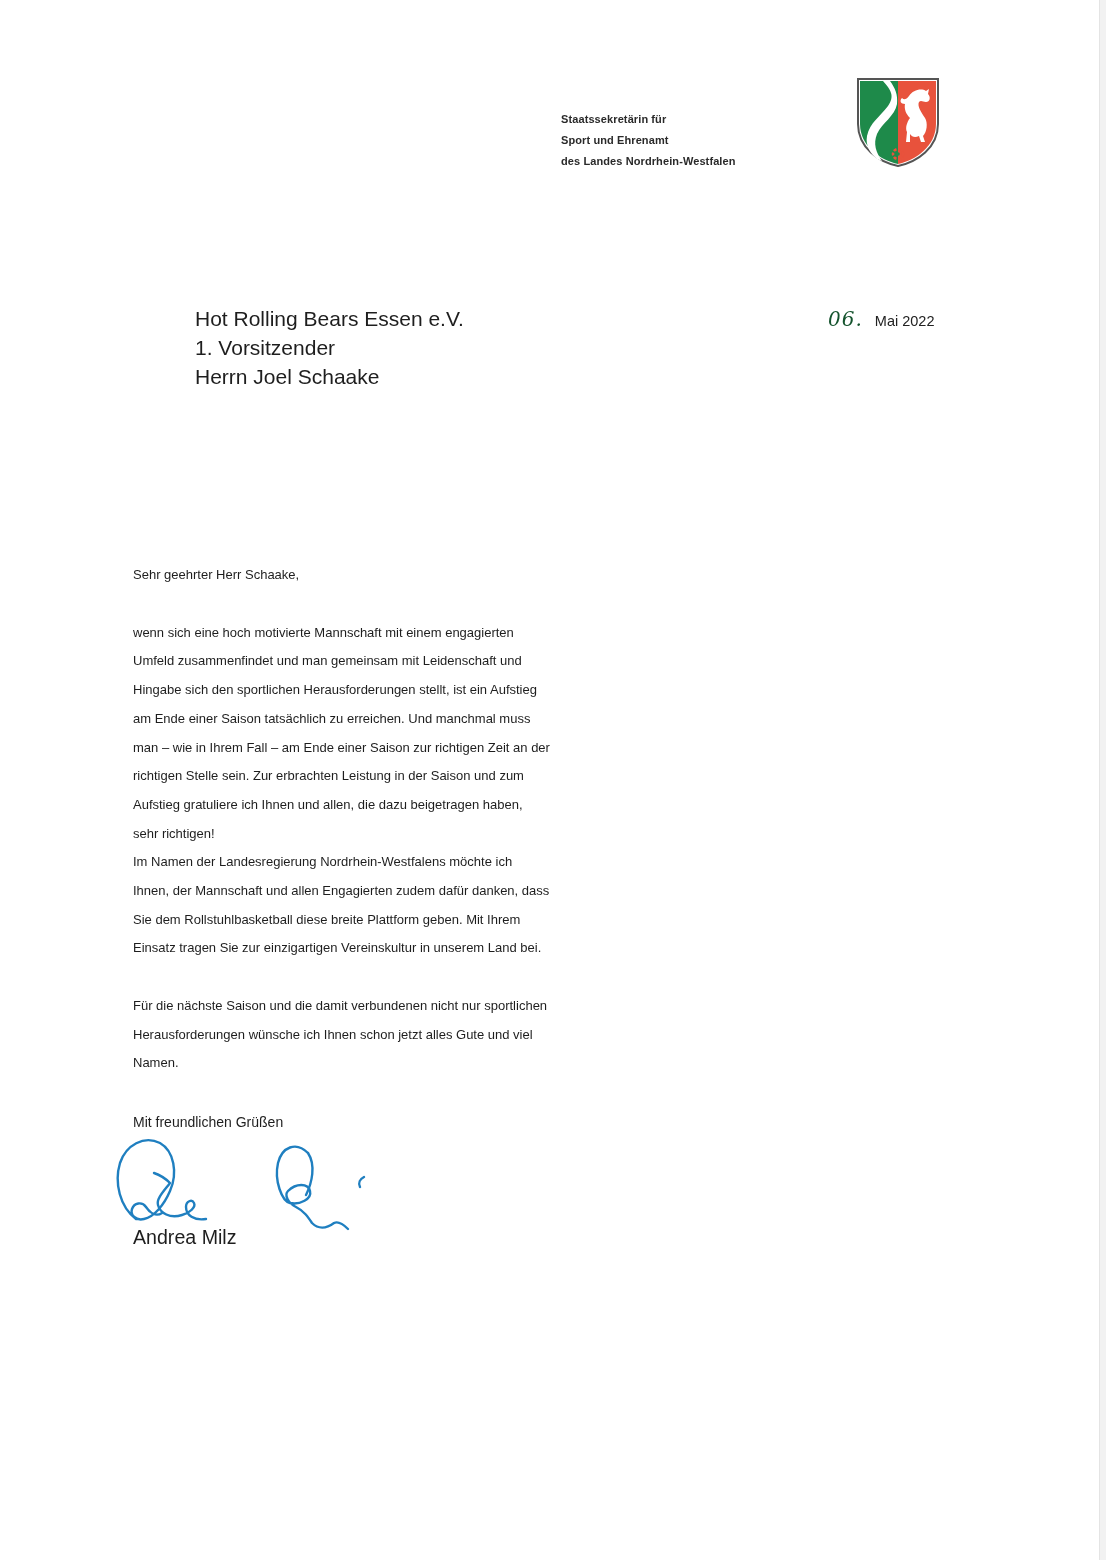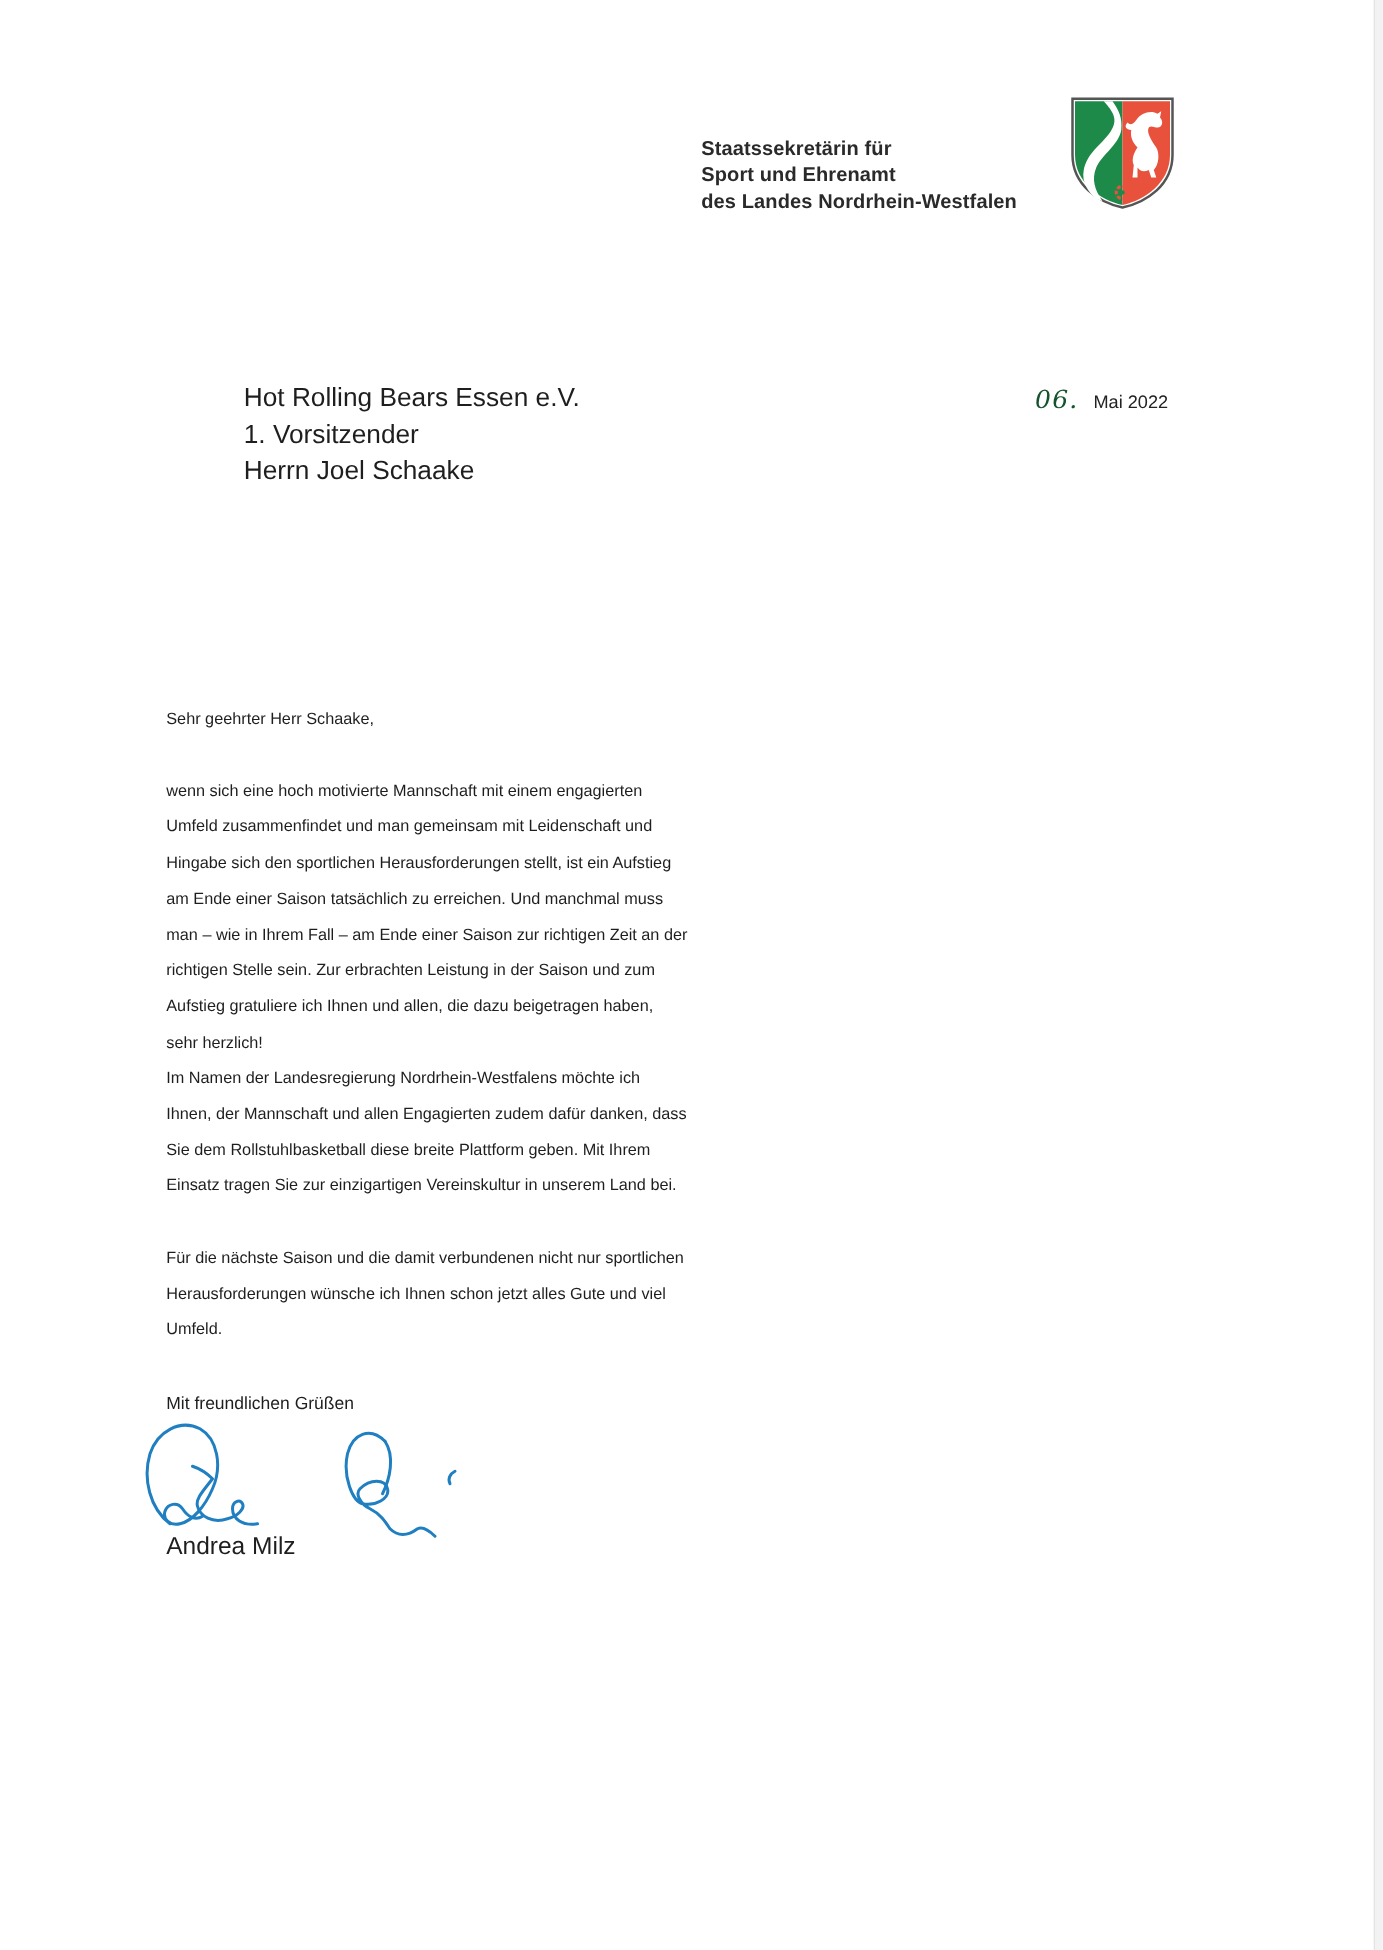--- a/index.html
+++ b/index.html
@@ -1,20 +1,20 @@
 <!DOCTYPE html>
 <html><head>
 <meta charset="utf-8">
 <style>
   html, body { margin: 0; padding: 0; background: #ffffff; }
   body { width: 1106px; height: 1560px; position: relative; overflow: hidden;
          font-family: "Liberation Sans", sans-serif; color: #1e1e1e; }
   .right-edge { position: absolute; right: 0; top: 0; width: 6px; height: 1560px;
                 background: #f2f2f2; border-left: 1px solid #e4e4e4; }
-  .sender { position: absolute; left: 561px; top: 109px; font-size: 16px;
+  .sender { position: absolute; left: 561px; top: 109px; font-size: 11px;
             font-weight: bold; line-height: 21px; color: #2a2a2a; letter-spacing: 0.1px; }
   .sender div { white-space: nowrap; }
   .crest { position: absolute; left: 855px; top: 76px; width: 86px; height: 92px; }
   .recipient { position: absolute; left: 147px; top: 304px; font-size: 21px;
                line-height: 29px; color: #1e1e1e; }
   .recipient div { white-space: nowrap; margin-left: 48px; }
   .date { position: absolute; left: 828px; top: 307px; white-space: nowrap; }
   .date-day { font-family: "DejaVu Serif", serif; font-style: italic; color: #14532d;
               font-size: 20px; margin-right: 12px; letter-spacing: 1px; }
   .date-rest { font-size: 14.5px; color: #222; }
@@ -63,31 +63,31 @@
 <div class="letter">
   <div class="line salutation">Sehr geehrter Herr Schaake,</div>
   <div>
     <div class="line">wenn sich eine hoch motivierte Mannschaft mit einem engagierten</div>
     <div class="line">Umfeld zusammenfindet und man gemeinsam mit Leidenschaft und</div>
     <div class="line">Hingabe sich den sportlichen Herausforderungen stellt, ist ein Aufstieg</div>
     <div class="line">am Ende einer Saison tatsächlich zu erreichen. Und manchmal muss</div>
     <div class="line">man – wie in Ihrem Fall – am Ende einer Saison zur richtigen Zeit an der</div>
     <div class="line">richtigen Stelle sein. Zur erbrachten Leistung in der Saison und zum</div>
     <div class="line">Aufstieg gratuliere ich Ihnen und allen, die dazu beigetragen haben,</div>
-    <div class="line">sehr herzlich!</div>
+    <div class="line">sehr richtigen!</div>
     <div class="line">Im Namen der Landesregierung Nordrhein-Westfalens möchte ich</div>
     <div class="line">Ihnen, der Mannschaft und allen Engagierten zudem dafür danken, dass</div>
     <div class="line">Sie dem Rollstuhlbasketball diese breite Plattform geben. Mit Ihrem</div>
     <div class="line">Einsatz tragen Sie zur einzigartigen Vereinskultur in unserem Land bei.</div>
   </div>
   <div class="gap"></div>
   <div>
     <div class="line">Für die nächste Saison und die damit verbundenen nicht nur sportlichen</div>
     <div class="line">Herausforderungen wünsche ich Ihnen schon jetzt alles Gute und viel</div>
-    <div class="line">Umfeld.</div>
+    <div class="line">Namen.</div>
   </div>
 </div>
 
 <div class="closing">Mit freundlichen Grüßen</div>
 
 <svg class="signature" viewBox="0 0 270 100" fill="none" stroke="#1f7fc0" stroke-width="2.4" stroke-linecap="round" stroke-linejoin="round">
   <path d="M24 86 C8 74 2 50 8 30 C14 12 32 2 48 10 C62 18 66 40 58 58 C52 72 42 84 32 86 C24 88 18 82 20 76 C22 70 30 68 34 74 C38 80 44 84 50 80"></path>
   <path d="M42 40 C48 42 54 46 58 50 C52 58 44 66 46 72 C48 80 58 86 70 82 C78 80 84 74 82 70 C80 66 74 68 74 74 C74 82 82 88 94 86"></path>
   <path d="M196 20 C184 8 170 14 166 30 C162 48 170 68 178 70 C188 72 200 66 198 58 C196 50 184 50 176 58 C172 62 176 70 184 74 C192 78 196 84 200 90 C206 96 214 96 222 90 C226 88 232 92 236 96"></path>
   <path d="M196 20 C204 32 200 50 194 62"></path>

